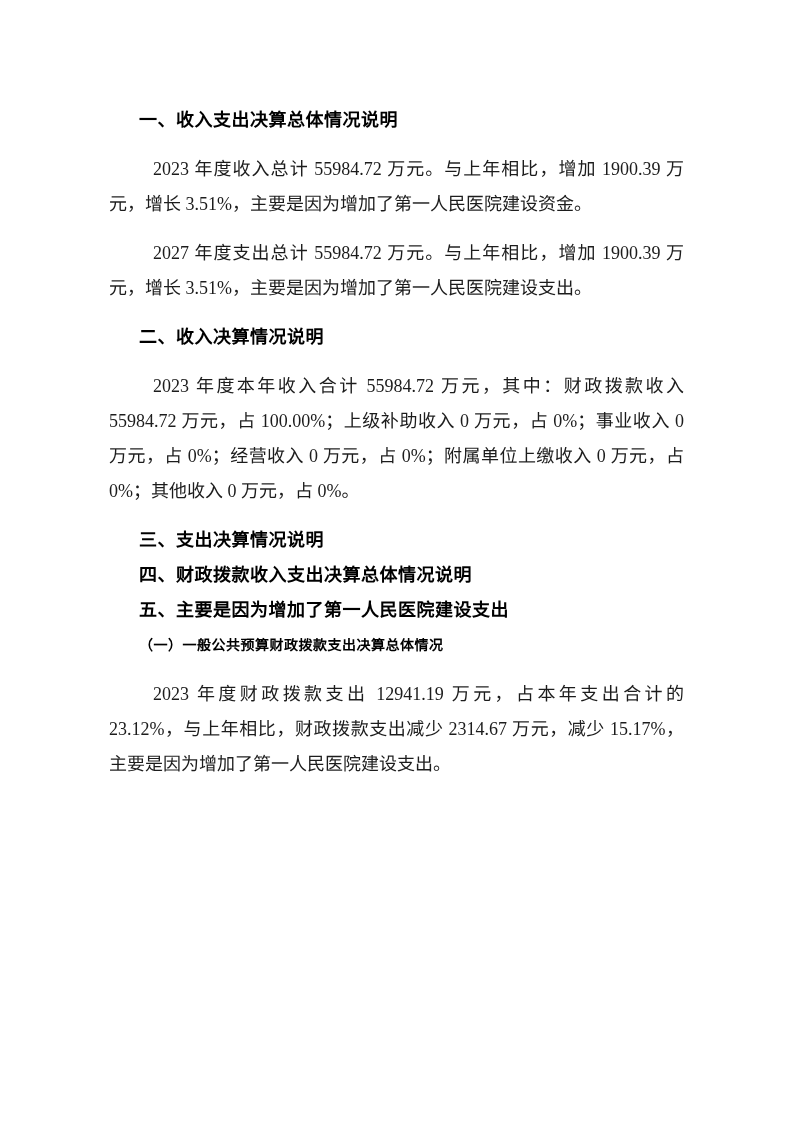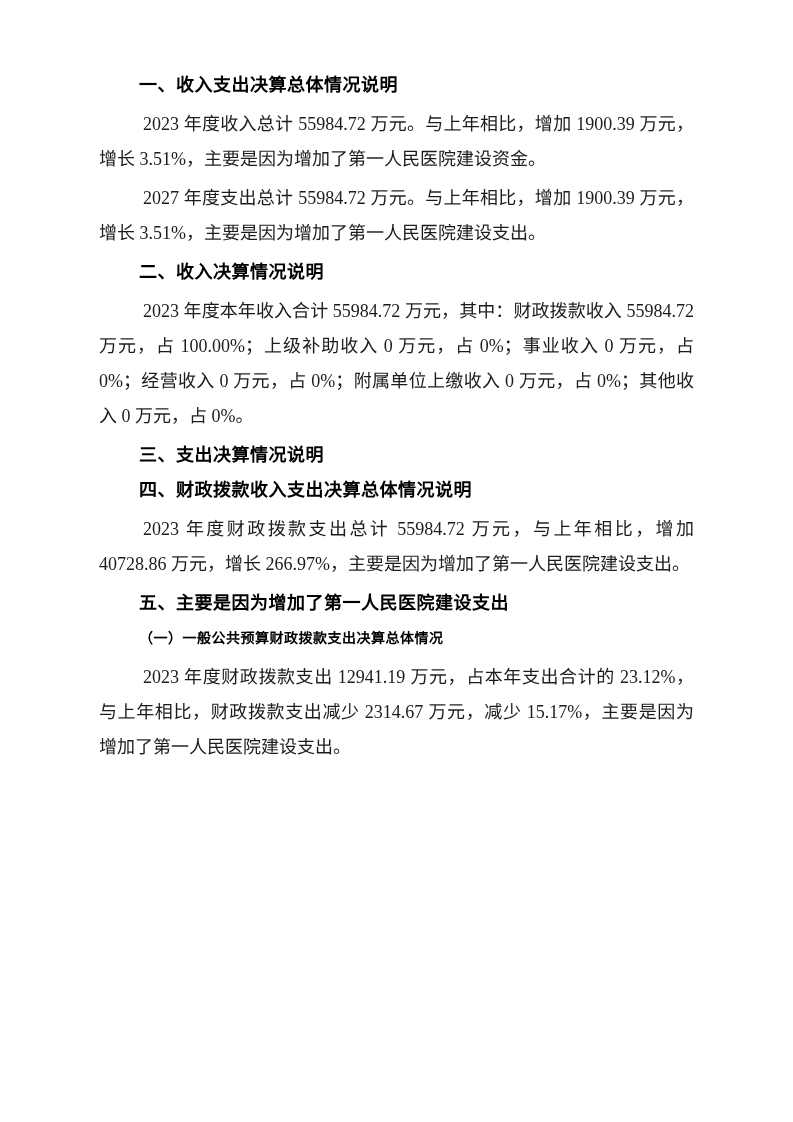--- a/index.html
+++ b/index.html
@@ -8,21 +8,21 @@
     padding: 0;
     background: #ffffff;
   }
   .page {
     position: relative;
     width: 793px;
     height: 1122px;
     margin: 0 auto;
     background: #ffffff;
     box-sizing: border-box;
-    padding: 68px 95px 0 95px;
+    padding: 103px 95px 0 95px;
     overflow: hidden;
   }
   .doc-heading {
     font-family: "Liberation Sans", "DejaVu Sans", sans-serif;
     font-weight: bold;
     font-size: 18px;
     line-height: 35px;
     color: #000000;
     margin: 0;
     text-indent: 44px;
@@ -38,21 +38,21 @@
     margin: 0;
     text-indent: 44px;
     letter-spacing: 0.5px;
     white-space: nowrap;
   }
   .doc-paragraph {
     font-family: "Liberation Serif", "DejaVu Serif", serif;
     font-size: 18px;
     line-height: 35px;
     color: #1c1c1c;
-    margin: 4px;
+    margin: 14px;
     text-indent: 44px;
     text-align: justify;
     text-justify: inter-character;
   }
 </style>
 </head>
 <body>
 
 <div class="page">
 
@@ -65,21 +65,20 @@
   <h2 class="doc-heading">二、收入决算情况说明</h2>
 
   <p class="doc-paragraph">2023 年度本年收入合计 55984.72 万元，其中：财政拨款收入 55984.72 万元，占 100.00%；上级补助收入 0 万元，占 0%；事业收入 0 万元，占 0%；经营收入 0 万元，占 0%；附属单位上缴收入 0 万元，占 0%；其他收入 0 万元，占 0%。</p>
 
   <h2 class="doc-heading">三、支出决算情况说明</h2>
 
 
   <h2 class="doc-heading">四、财政拨款收入支出决算总体情况说明</h2>
 
 
-  <p class="doc-paragraph">2023 年度财政拨款支出总计 55984.72 万元，与上年相比，增加 40728.86 万元，增长 266.97%，主要是因为增加了第一人民医院建设支出。</p>
 
   <h2 class="doc-heading">五、主要是因为增加了第一人民医院建设支出</h2>
 
   <h3 class="doc-subheading">（一）一般公共预算财政拨款支出决算总体情况</h3>
 
   <p class="doc-paragraph">2023 年度财政拨款支出 12941.19 万元，占本年支出合计的 23.12%，与上年相比，财政拨款支出减少 2314.67 万元，减少 15.17%，主要是因为增加了第一人民医院建设支出。</p>
 
 </div>
 
 </body></html>

